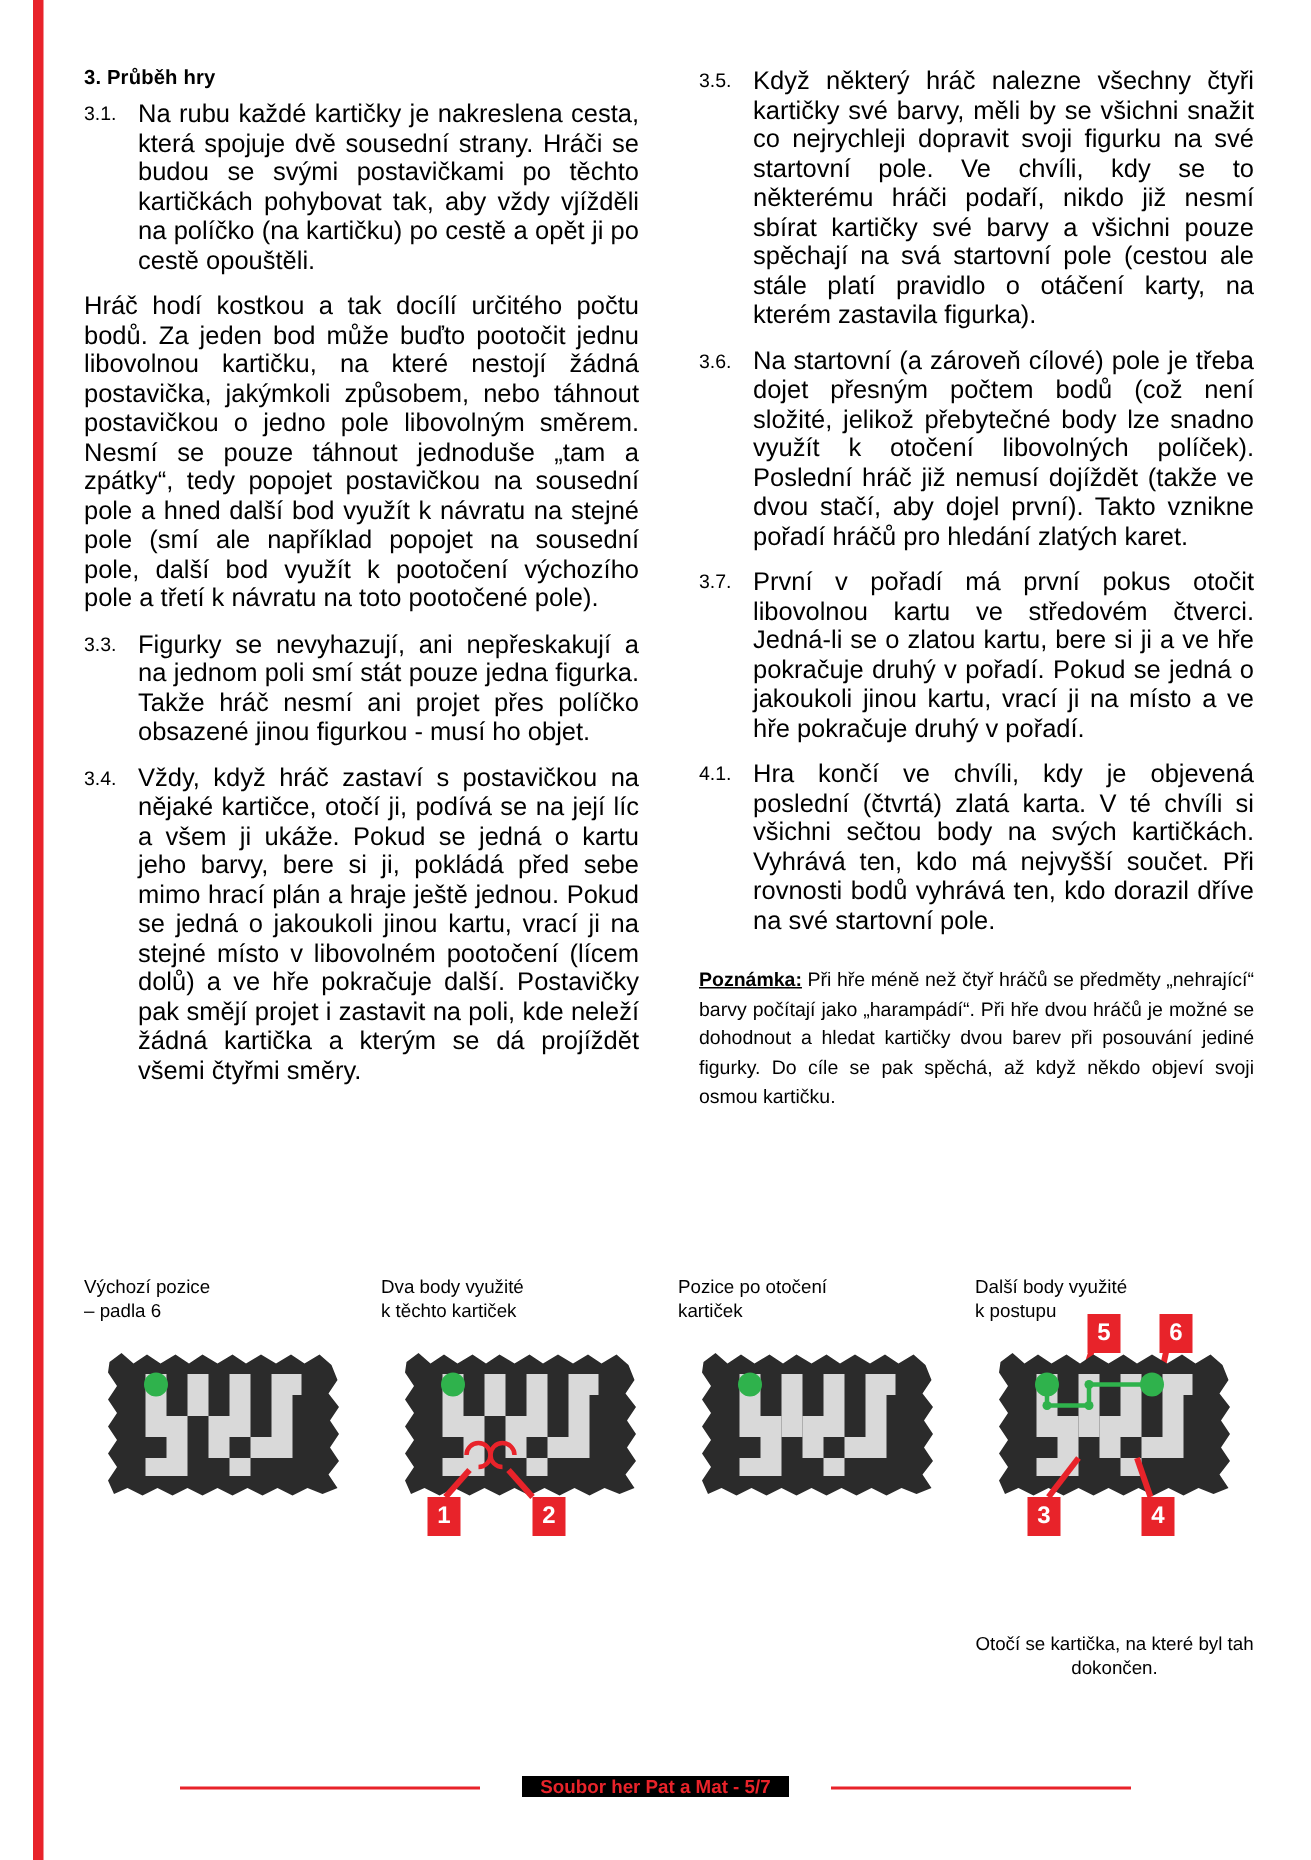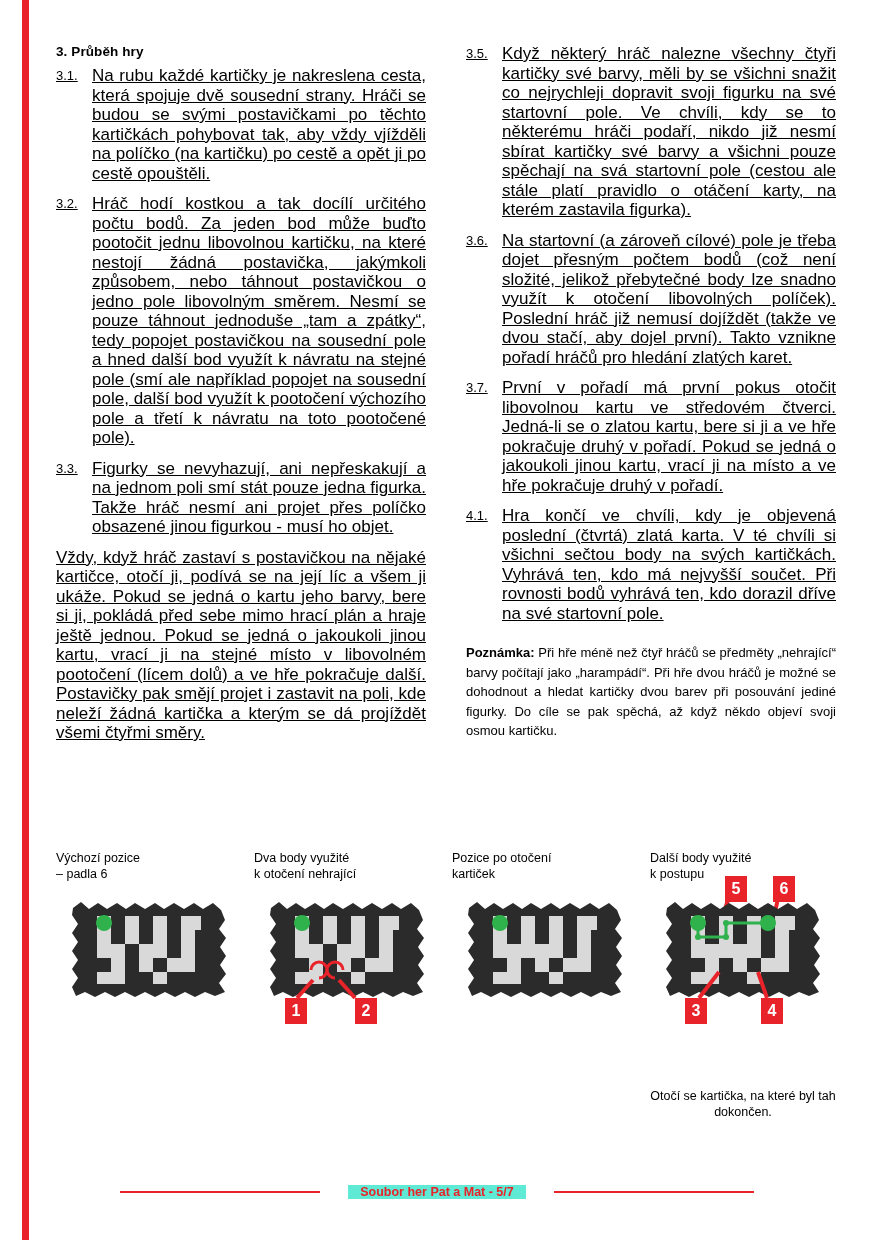--- a/index.html
+++ b/index.html
@@ -44,21 +44,20 @@
   }
   h2.section-head {
     font-size: 13.5px;
     font-weight: bold;
     margin: 0 0 7px 0;
     letter-spacing: 0.1px;
   }
   .item {
     display: flex;
     margin-bottom: 11px;
-    text-decoration: underline;
   }
   .item-num {
     width: 36px;
     flex: 0 0 36px;
     font-size: 13px;
     line-height: 19.5px;
   }
   .item-text {
     flex: 1;
     font-size: 17px;
@@ -67,20 +66,21 @@
     hyphens: auto;
   }
   .note {
     font-size: 13px;
     line-height: 19.5px;
     text-align: justify;
     margin-top: 20px;
   }
   .note b {
     font-weight: bold;
+    text-decoration: underline;
   }
   
   .figures {
     position: absolute;
     left: 56px;
     top: 850px;
     width: 780px;
   }
   .fig-row {
     display: flex;
@@ -139,21 +139,21 @@
     height: 2px;
     background: #e8232a;
   }
   .footer-line.l { left: 120px; width: 200px; }
   .footer-line.r { right: 120px; width: 200px; }
   .footer-text {
     display: inline-block;
     font-size: 12.5px;
     font-weight: bold;
     color: #e8232a;
-    background: #5eead4;
+    background: #000000;
     padding: 0 12px;
     position: relative;
     z-index: 2;
   }
 </style>
 </head>
 <body>
 
 <div class="page">
 
@@ -163,28 +163,28 @@
     <div class="columns">
 
       <div class="col">
         <h2 class="section-head">3. Průběh hry</h2>
 
         <div class="item">
           <div class="item-num">3.1.</div>
           <div class="item-text">Na rubu každé kartičky je nakreslena cesta, která spojuje dvě sousední strany. Hráči se budou se svými postavičkami po těchto kartičkách pohybovat tak, aby vždy vjížděli na políčko (na kartičku) po cestě a opět ji po cestě opouštěli.</div>
         </div>
         <div class="item">
-          <div class="item-num">3.2.</div>
           <div class="item-text">Hráč hodí kostkou a tak docílí určitého počtu bodů. Za jeden bod může buďto pootočit jednu libovolnou kartičku, na které nestojí žádná postavička, jakýmkoli způsobem, nebo táhnout postavičkou o jedno pole libovolným směrem. Nesmí se pouze táhnout jednoduše „tam a zpátky“, tedy popojet postavičkou na sousední pole a hned další bod využít k návratu na stejné pole (smí ale například popojet na sousední pole, další bod využít k pootočení výchozího pole a třetí k návratu na toto pootočené pole).</div>
         </div>
         <div class="item">
           <div class="item-num">3.3.</div>
           <div class="item-text">Figurky se nevyhazují, ani nepřeskakují a na jednom poli smí stát pouze jedna figurka. Takže hráč nesmí ani projet přes políčko obsazené jinou figurkou - musí ho objet.</div>
         </div>
         <div class="item">
+          <div class="item-num">3.4.</div>
           <div class="item-text">Vždy, když hráč zastaví s postavičkou na nějaké kartičce, otočí ji, podívá se na její líc a všem ji ukáže. Pokud se jedná o kartu jeho barvy, bere si ji, pokládá před sebe mimo hrací plán a hraje ještě jednou. Pokud se jedná o jakoukoli jinou kartu, vrací ji na stejné místo v libovolném pootočení (lícem dolů) a ve hře pokračuje další. Postavičky pak smějí projet i zastavit na poli, kde neleží žádná kartička a kterým se dá projíždět všemi čtyřmi směry.</div>
         </div>
       </div>
 
       <div class="col">
         <div class="item">
           <div class="item-num">3.5.</div>
           <div class="item-text">Když některý hráč nalezne všechny čtyři kartičky své barvy, měli by se všichni snažit co nejrychleji dopravit svoji figurku na své startovní pole. Ve chvíli, kdy se to některému hráči podaří, nikdo již nesmí sbírat kartičky své barvy a všichni pouze spěchají na svá startovní pole (cestou ale stále platí pravidlo o otáčení karty, na kterém zastavila figurka).</div>
         </div>
         <div class="item">
@@ -238,21 +238,21 @@
             <rect x="28" y="72" width="28" height="12" fill="#d9d9d9"></rect>
             <rect x="84" y="72" width="14" height="12" fill="#d9d9d9"></rect>
             <circle cx="35" cy="23" r="8" fill="#2fb24c"></circle>
           </svg>
         </div>
       </div>
 
       <div class="fig">
         <div class="fig-caption">
           <div>Dva body využité</div>
-          <div>k otočení nehrající</div>
+          <div>k těchto kartiček</div>
         </div>
         <div class="tile-wrap">
           <svg class="tile" viewBox="0 0 160 100">
             <polygon points="4,8 12,2 20,9 29,3 38,9 48,3 57,9 66,3 76,9 86,3 95,9 105,3 115,9 125,3 134,9 144,3 152,10 156,20 150,29 157,38 151,47 157,56 151,65 157,74 150,83 156,92 146,96 136,92 126,97 116,92 106,97 96,92 86,97 76,92 66,97 56,92 46,97 36,92 26,97 16,92 7,96 3,87 9,78 3,69 9,60 3,51 9,42 3,33 9,24 3,15" fill="#2b2b2b"></polygon>
             <rect x="28" y="16" width="104" height="14" fill="#d9d9d9"></rect>
             <rect x="42" y="16" width="14" height="14" fill="#2b2b2b"></rect>
             <rect x="70" y="16" width="14" height="14" fill="#2b2b2b"></rect>
             <rect x="98" y="16" width="14" height="14" fill="#2b2b2b"></rect>
             <rect x="28" y="30" width="14" height="14" fill="#d9d9d9"></rect>
             <rect x="56" y="30" width="14" height="14" fill="#d9d9d9"></rect>

